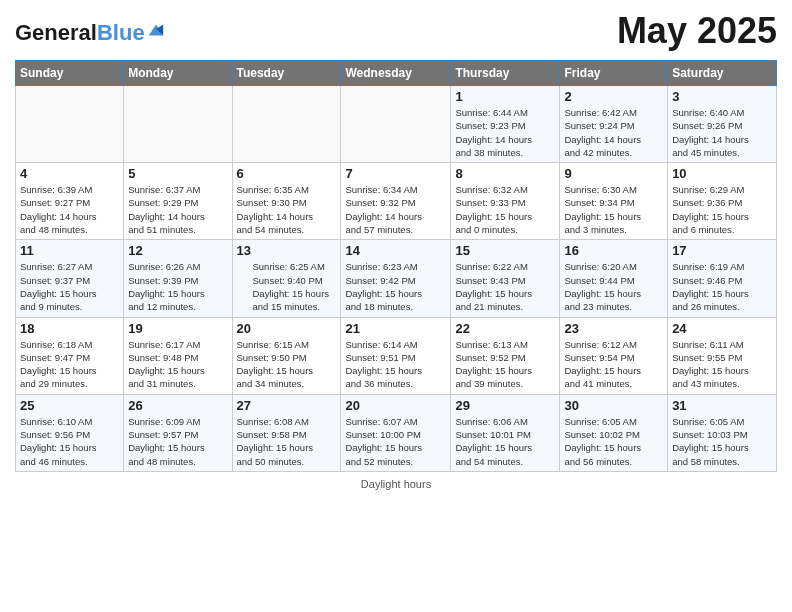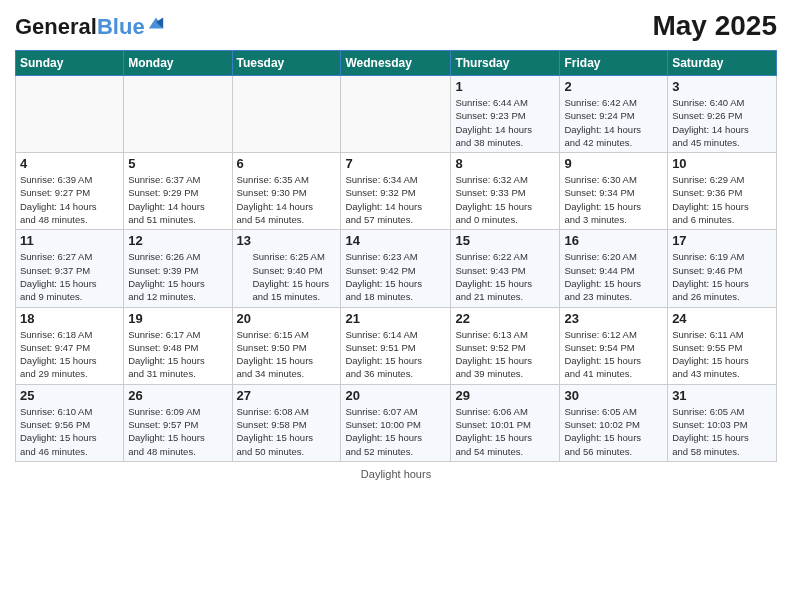--- a/index.html
+++ b/index.html
@@ -6,21 +6,21 @@
     body {
       font-family: Arial, sans-serif;
       background: #fff;
       width: 792px;
       min-height: 612px;
       padding: 10px 15px;
     }
     .header {
       display: flex;
       justify-content: space-between;
-      align-items: flex-start;
+      align-items: center;
       margin-bottom: 8px;
     }
     .logo {
       display: flex;
       align-items: center;
       margin-top: 5px;
     }
     .logo-text {
       font-size: 22px;
       font-weight: bold;
@@ -33,34 +33,34 @@
     .logo-icon {
       width: 18px;
       height: 18px;
       margin-left: 2px;
       margin-top: -8px;
     }
     .title-block {
       text-align: right;
     }
     .month-title {
-      font-size: 28px;
+      font-size: 36px;
       font-weight: bold;
       color: #1a1a1a;
     }
     .location-title {
       font-size: 16px;
       color: #555;
     }
     table {
       width: 100%;
       border-collapse: collapse;
     }
     thead tr th {
-      background: #0f766e;
+      background: #737373;
       color: #fff;
       font-size: 12px;
       font-weight: bold;
       padding: 5px 4px;
       text-align: left;
       border: 1px solid #3a7fc1;
     }
     tbody tr td {
       border: 1px solid #ccc;
       vertical-align: top;

